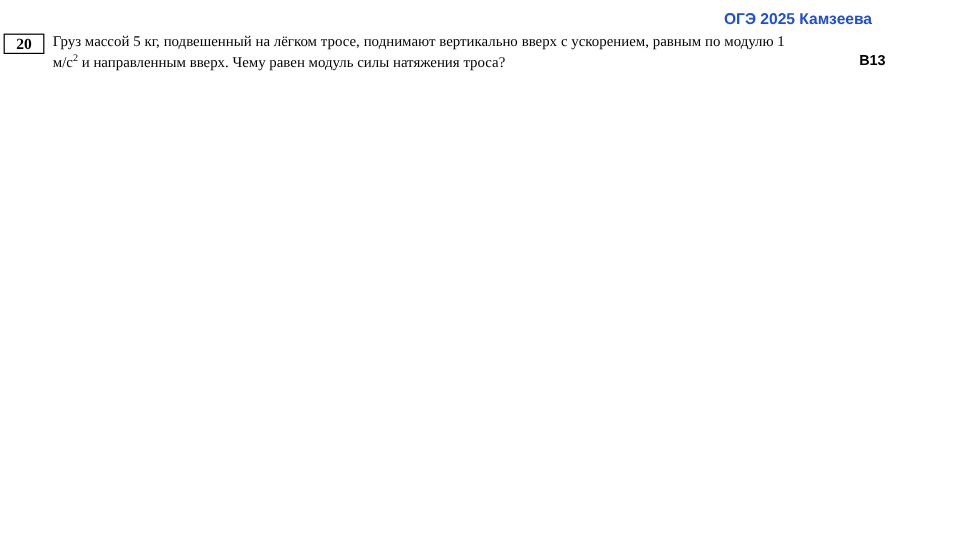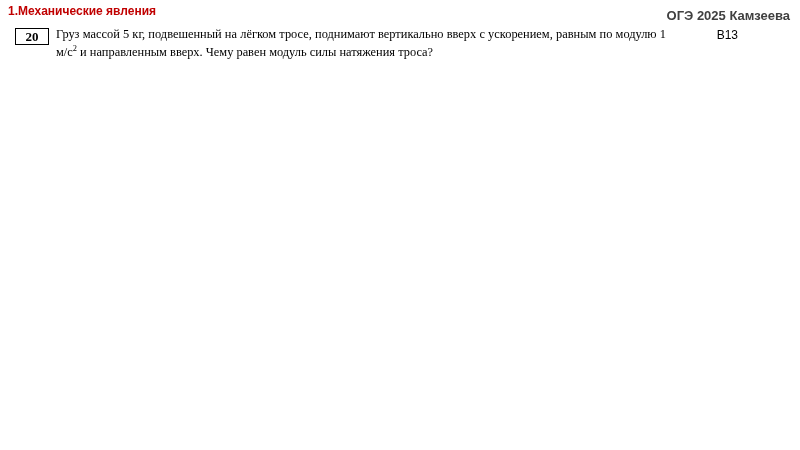--- a/index.html
+++ b/index.html
@@ -38,38 +38,37 @@
     position: absolute;
     right: 10px;
     top: 8px;
     text-align: center;
     width: 250px;
   }
   .exam-title {
     font-family: "Liberation Sans", sans-serif;
     font-size: 13px;
     font-weight: bold;
-    color: #404040;
+    color: #1d4ed8;
     white-space: nowrap;
-    text-align: right;
   }
   .exam-code {
     font-family: "Liberation Sans", sans-serif;
     font-size: 12px;
-    font-weight: normal;
+    font-weight: bold;
     color: #000000;
-    margin-top: 5px;
+    margin-top: 20px;
     text-align: right;
     padding-right: 52px;
   }
 
   
   .task {
     position: absolute;
-    left: 15px;
+    left: 3px;
     top: 26px;
     width: 700px;
     display: flex;
     align-items: flex-start;
   }
   .task-number {
     flex: 0 0 auto;
     width: 34px;
     height: 17px;
     border: 1px solid #000000;
@@ -110,21 +109,20 @@
     width: 800px;
     height: 355px;
     background: #ffffff;
   }
 </style>
 </head>
 <body>
 
 <div class="page">
 
-  <div class="section-title">1.Механические явления</div>
 
   <div class="exam-header">
     <div class="exam-title">ОГЭ 2025 Камзеева</div>
     <div class="exam-code">В13</div>
   </div>
 
   <div class="task">
     <div class="task-number">20</div>
     <div class="task-text">
       <span>Груз массой 5 кг, подвешенный на лёгком тросе, поднимают вертикально вверх с ускорением, равным по модулю 1 м/с</span><sup>2</sup><span> и направленным вверх. Чему равен модуль силы натяжения троса?</span>

